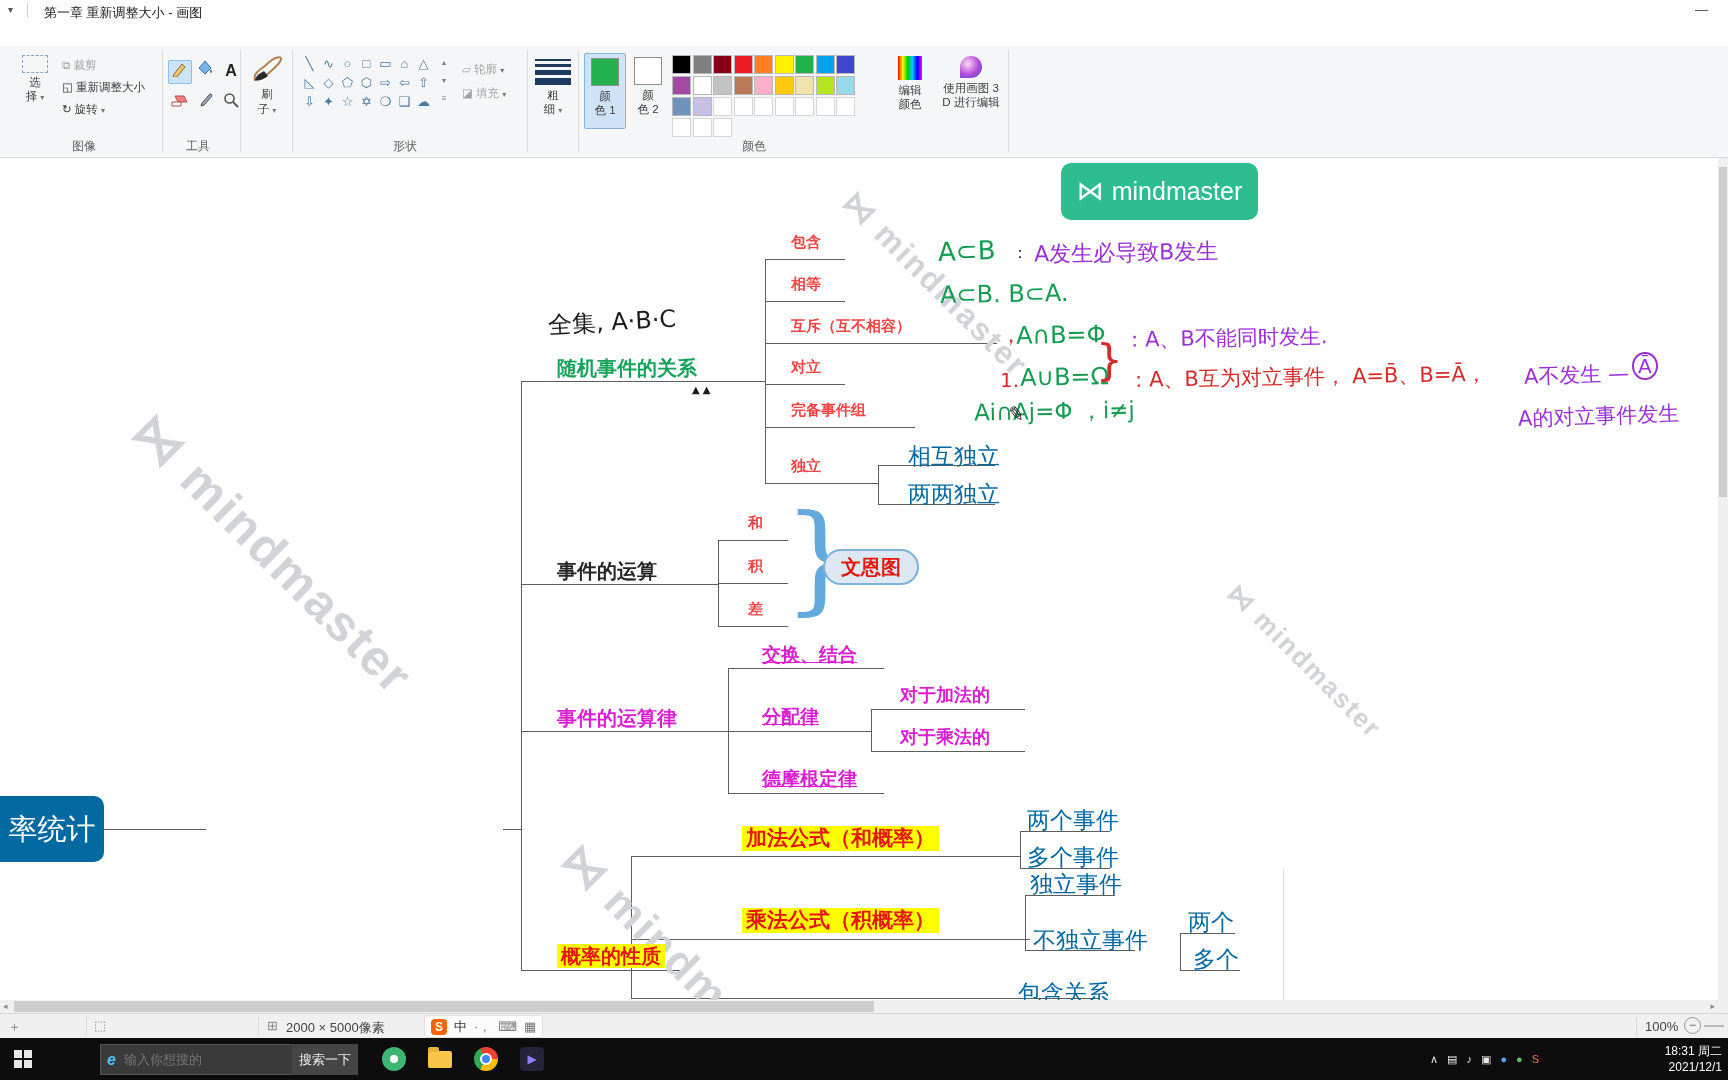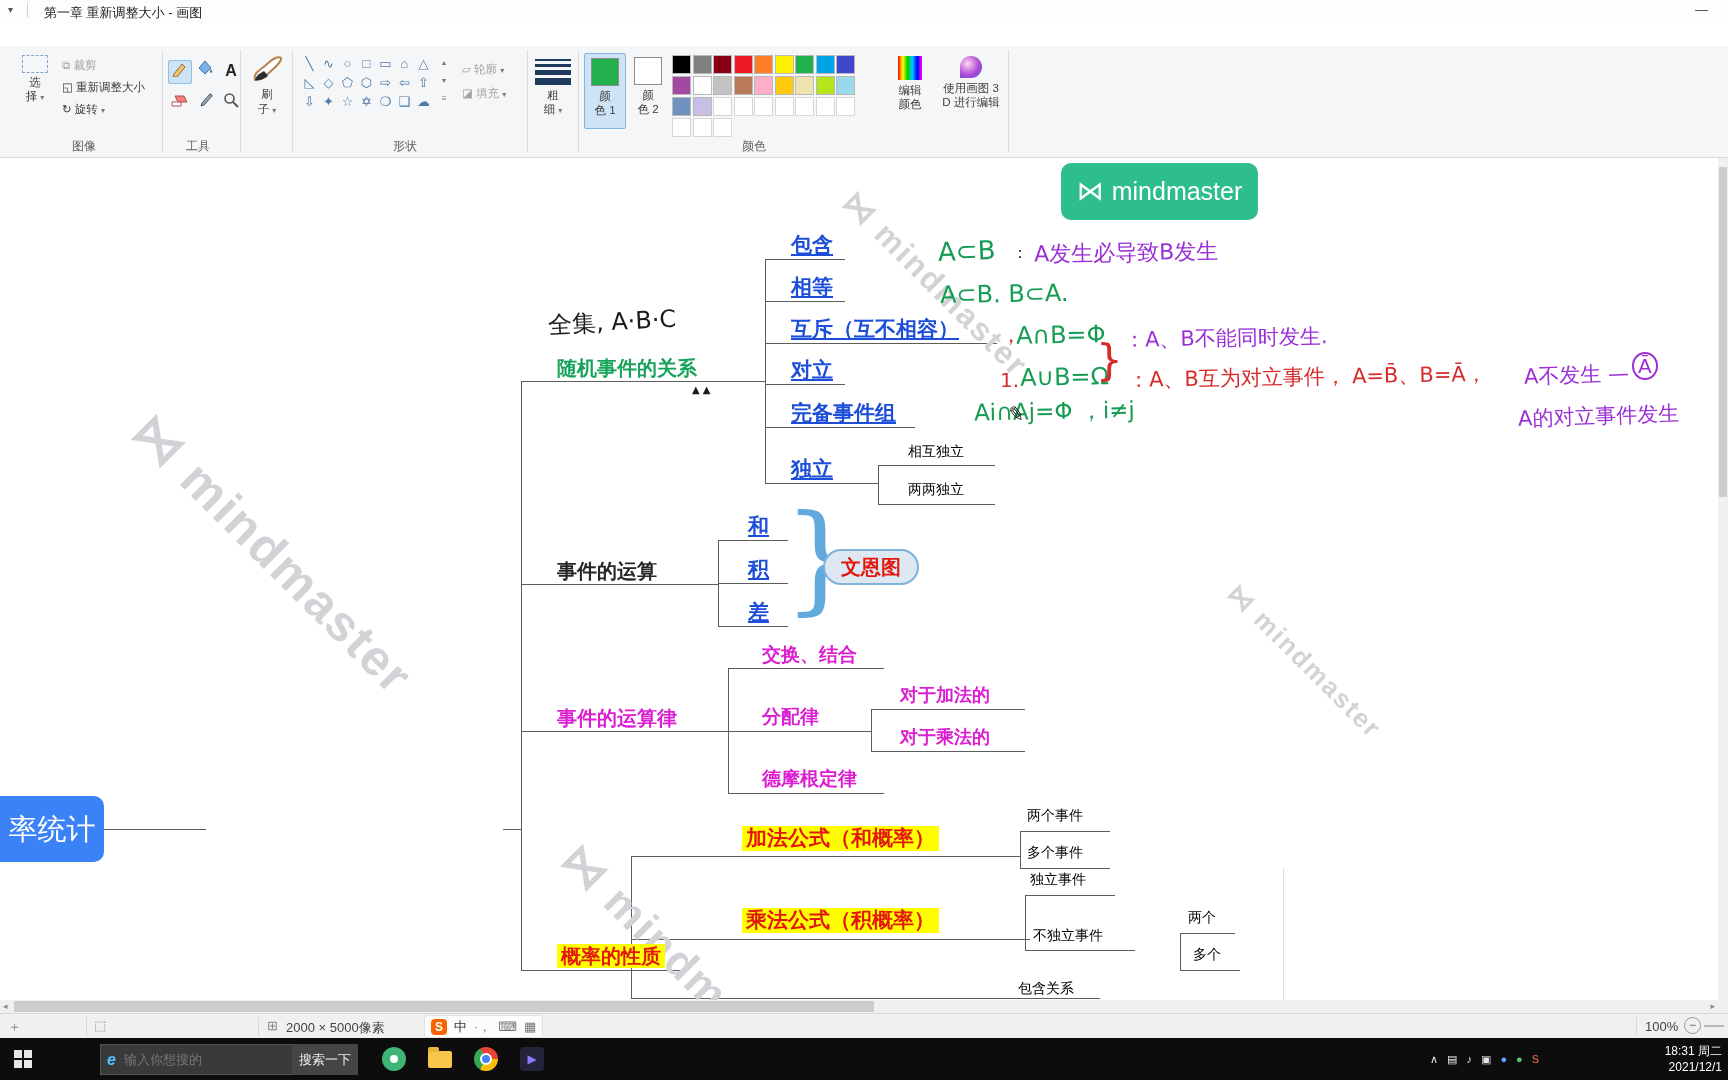--- a/index.html
+++ b/index.html
@@ -37,32 +37,32 @@
   .pcell{display:inline-block;width:17px;height:17px;margin:0 1.5px 2px 0;border:1px solid #b9b9b9;}
   .pcell.empty{background:#fff;border-color:#d6d6d6;}
   .rainbow{width:24px;height:24px;margin:1px auto 3px;
            background:linear-gradient(90deg,#f00,#ff0,#0c0,#0cf,#00f,#f0f);}
   .p3dicon{width:22px;height:22px;border-radius:50% 50% 50% 0;margin:1px auto 3px;
            background:radial-gradient(circle at 35% 35%,#ffd6f2,#b14bd8 55%,#4455d4);}
   
   #paint-canvas{position:absolute;left:0;top:157px;width:1728px;height:843px;z-index:0;}
   .ln{position:absolute;z-index:1;}
   .node{position:absolute;white-space:nowrap;font-family:"Liberation Serif",serif;z-index:2;line-height:1.1;}
-  .blue{color:#1d4ed8;font-size:21px;font-weight:700;text-decoration:underline;}
+  .blue{color:#ef4444;font-size:15px;font-weight:700;}
   .green{color:#18a35b;font-size:20px;font-weight:700;}
   .bmain{color:#262626;font-size:20px;font-weight:700;}
-  .bsm{color:#000000;font-size:14px;}
+  .bsm{color:#0369a1;font-size:23px;}
   .mag{color:#da1fd0;font-size:20px;font-weight:700;}
-  .magc{color:#da1fd0;font-size:19px;font-weight:700;}
+  .magc{color:#da1fd0;font-size:19px;font-weight:700;text-decoration:underline;}
   .mags{color:#da1fd0;font-size:18px;font-weight:700;}
   .redhl{color:#e3170c;background:#ffff00;font-size:20px;font-weight:700;padding:1px 4px;}
   .redhl2{color:#e3170c;background:#ffff00;font-size:21px;font-weight:700;padding:1px 4px;}
   .venn{color:#e3170c;background:#dde8f3;border:2px solid #7fb2d9;border-radius:19px;
         font-size:20px;font-weight:700;padding:5px 16px;}
-  #rootbox{position:absolute;left:0;top:796px;width:104px;height:66px;background:#3b82f6;
+  #rootbox{position:absolute;left:0;top:796px;width:104px;height:66px;background:#0369a1;
            border-radius:0 10px 10px 0;color:#fff;font-size:29px;line-height:66px;
            text-align:center;z-index:2;font-family:"Liberation Serif",serif;}
   #chapbox{position:absolute;left:206px;top:810px;background:#6fa8dc;border-radius:8px;
            padding:7px 12px;z-index:2;}
   #chapbox .hl{background:#ffff00;color:#8b1f13;font-weight:700;font-size:21px;
                font-family:"DejaVu Sans Mono",monospace;}
   #mmlogo{position:absolute;left:1061px;top:163px;width:197px;height:57px;background:#2dbd8e;
           border-radius:10px;color:#fff;z-index:2;text-align:center;line-height:57px;font-size:25px;}
   #mmlogo .lg{font-size:27px;margin-right:8px;}
   .wm{position:absolute;color:#d2d3d7;z-index:1;white-space:nowrap;letter-spacing:2px;

